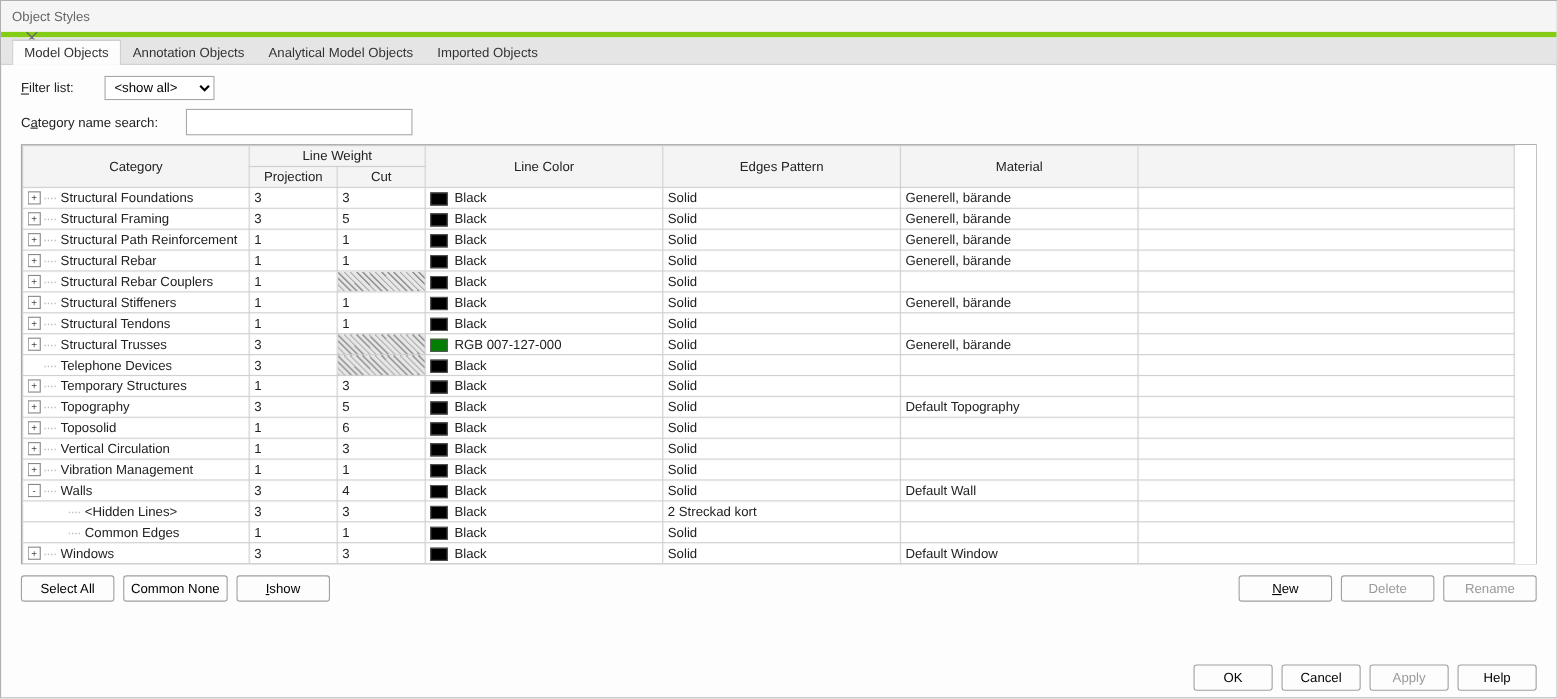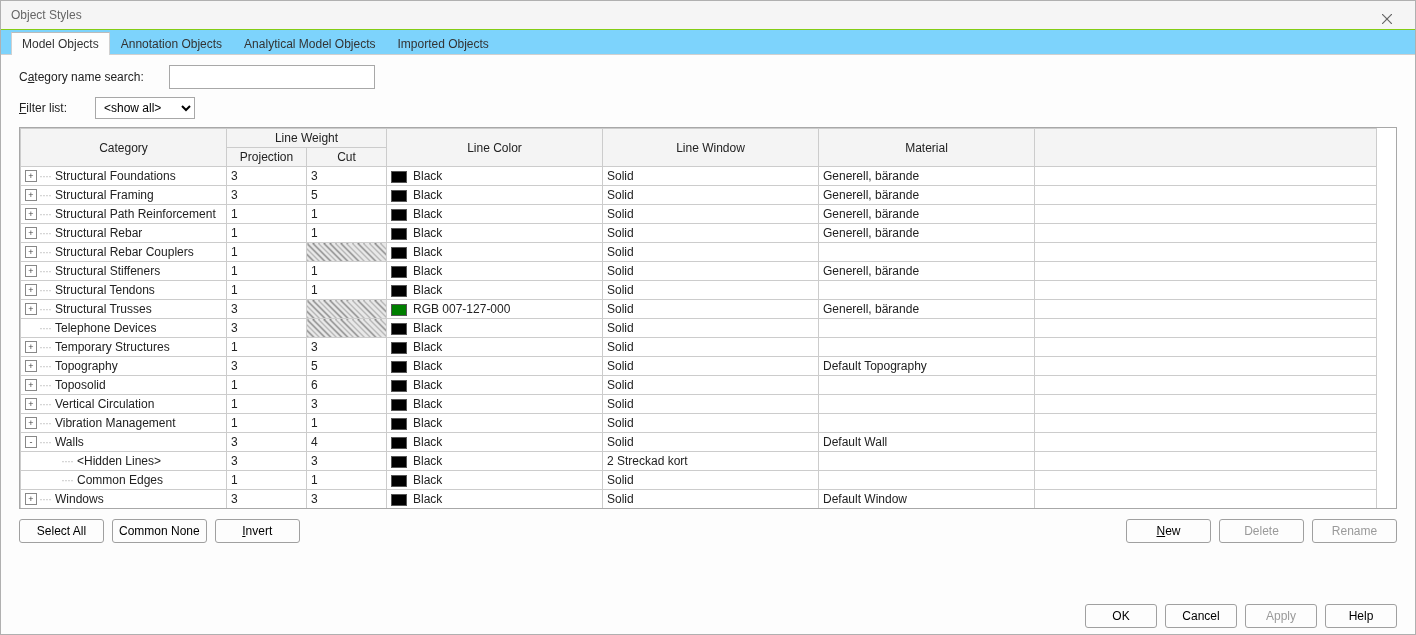--- a/index.html
+++ b/index.html
@@ -1,21 +1,21 @@
 <!DOCTYPE html>
 <html><head>
 <meta charset="utf-8">
 <style>
   html,body { margin:0; padding:0; font-family:"Segoe UI",Tahoma,sans-serif; font-size:12px; color:#222; background:#e8e8e8; }
   .window { position:relative; width:1416px; height:635px; background:#fdfdfd; border:1px solid #b0b0b0; box-sizing:border-box; }
-  .titlebar { height:28px; line-height:28px; padding:0 10px; display:flex; justify-content:space-between; align-items:flex-end; background:#f5f5f5; border-bottom:1px solid #84cc16; }
+  .titlebar { height:28px; line-height:28px; padding:0 10px; display:flex; justify-content:space-between; align-items:flex-start; background:#f5f5f5; border-bottom:5px solid #84cc16;flex-direction:column; }
   .titlebar .title { color:#666; }
   .titlebar .close { width:36px; height:20px; display:flex; align-items:center; justify-content:center; }
   .titlebar .close svg { width:10px; height:10px; }
-  .tabs { display:flex; padding-left:10px; border-bottom:1px solid #d0d0d0; background:#7dd3fc; height:24px; align-items:flex-end; }
+  .tabs { display:flex; padding-left:10px; border-bottom:1px solid #d0d0d0; background:#e5e5e5; height:24px; align-items:flex-end; }
   .tab { padding:4px 10px; color:#333; cursor:pointer; border:1px solid transparent; border-bottom:none; position:relative; top:1px; }
   .tab.active { background:#fdfdfd; border-color:#d0d0d0; border-top:1px solid #bbb; }
   .body { padding:10px 18px 0 18px; }
   .row { display:flex; align-items:center; margin-bottom:8px; }
   .row .lbl { width:150px; }
   .row input[type=text] { width:200px; height:20px; border:1px solid #a8a8a8; background:#fff; }
   .row select { width:100px; height:22px; border:1px solid #a8a8a8; background:#fff; font-family:inherit; font-size:12px; padding-left:4px;}
   .underline { text-decoration:underline; }
 
   .table-wrap { border:1px solid #a8a8a8; margin-top:4px; overflow:auto; height:380px; background:#fff; }
@@ -70,52 +70,52 @@
   <div class="tabs" id="tabbar">
       <div class="tab active">Model Objects</div>
       <div class="tab">Annotation Objects</div>
       <div class="tab">Analytical Model Objects</div>
       <div class="tab">Imported Objects</div>
     </div>
 
   <div class="body">
 
     <div class="row">
-      <span class="lbl">
-        <span>C</span><span class="underline">a</span><span>tegory name search:</span>
-      </span>
-      <input type="text" value="" style="">
-    </div>
-
-    <div class="row">
       <span class="lbl" style="width:76px">
         <span class="underline">F</span><span>ilter list:</span>
       </span>
       <select>
         <option>&lt;show all&gt;</option>
       </select>
+    </div>
+
+    <div class="row">
+      <span class="lbl">
+        <span>C</span><span class="underline">a</span><span>tegory name search:</span>
+      </span>
+      <input type="text" value="" style="">
     </div>
 
     <div class="table-wrap">
       <table>
         <colgroup>
           <col class="col-cat">
             <col class="col-proj">
             <col class="col-cut">
           <col class="col-color">
             <col class="col-pat">
             <col class="col-mat">
             <col class="col-ext">
         </colgroup>
         <thead>
           <tr>
             <th rowspan="2">Category</th>
             <th colspan="2">Line Weight</th>
             <th rowspan="2">Line Color</th>
-            <th rowspan="2">Line Window</th>
+            <th rowspan="2">Edges Pattern</th>
             <th rowspan="2">Material</th>
             <th rowspan="2"></th>
           </tr>
           <tr>
             <th>Projection</th>
             <th>Cut</th>
           </tr>
         </thead>
         <tbody id="tbody">
             <tr>
@@ -400,21 +400,21 @@
           </tbody>
       </table>
     </div>
   </div>
 
   <div class="bottom-row">
     <div class="left-btns">
       <button class="btn">Select All</button>
       <button class="btn">Common None</button>
       <button class="btn">
-        <span class="underline">I</span><span>nvert</span>
+        <span class="underline">I</span><span>show</span>
       </button>
     </div>
     <div class="right-panel">
       <div class="btn-row">
         <button class="btn">
           <span class="underline">N</span><span>ew</span>
         </button>
         <button class="btn" disabled="">Delete</button>
         <button class="btn" disabled="">Rename</button>
       </div>

